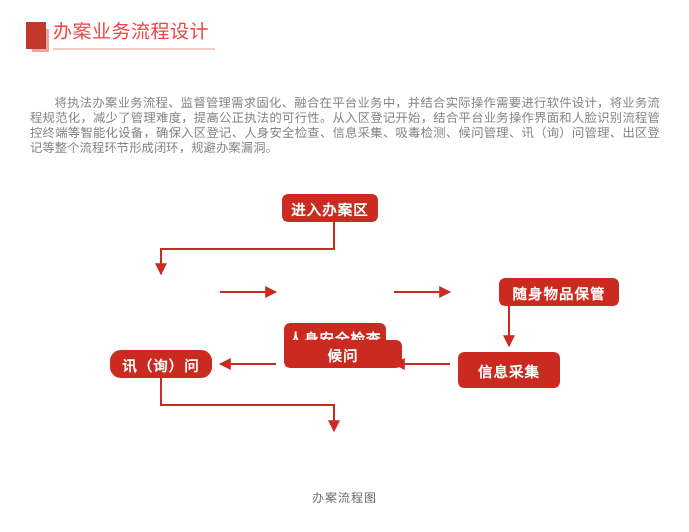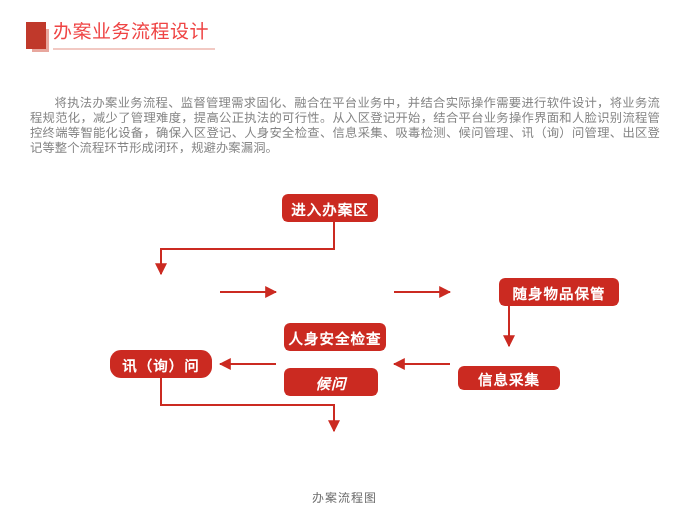--- a/index.html
+++ b/index.html
@@ -100,22 +100,22 @@
     align-items: center;
     justify-content: center;
     box-sizing: border-box;
     white-space: nowrap;
   }
   .n-enter   { left: 282px; top: 14px;  width: 96px; height: 28px; }
   .n-reg     { left: 110px; top: 98px;  width: 102px; height: 28px; }
   .n-safety  { left: 284px; top: 98px;  width: 102px; height: 28px; margin-top: 45px; }
   .n-belong  { left: 458px; top: 98px;  width: 120px; height: 28px; margin-left: 41px; }
   .n-inquiry { left: 110px; top: 170px; width: 102px; height: 28px; border-radius: 11px; }
-  .n-wait    { left: 284px; top: 188px; width: 94px; height: 28px; font-style: italic; }
-  .n-collect { left: 458px; top: 186px; width: 102px; height: 24px; font-family: Liberation Serif, serif; }
+  .n-wait    { left: 284px; top: 160px; width: 118px; height: 28px; }
+  .n-collect { left: 458px; top: 172px; width: 102px; height: 36px; font-family: Liberation Serif, serif; }
   .n-exit    { left: 282px; top: 255px; width: 104px; height: 28px; }
 
   .flow-svg {
     position: absolute;
     left: 0;
     top: 0;
     width: 689px;
     height: 330px;
     pointer-events: none;
   }

